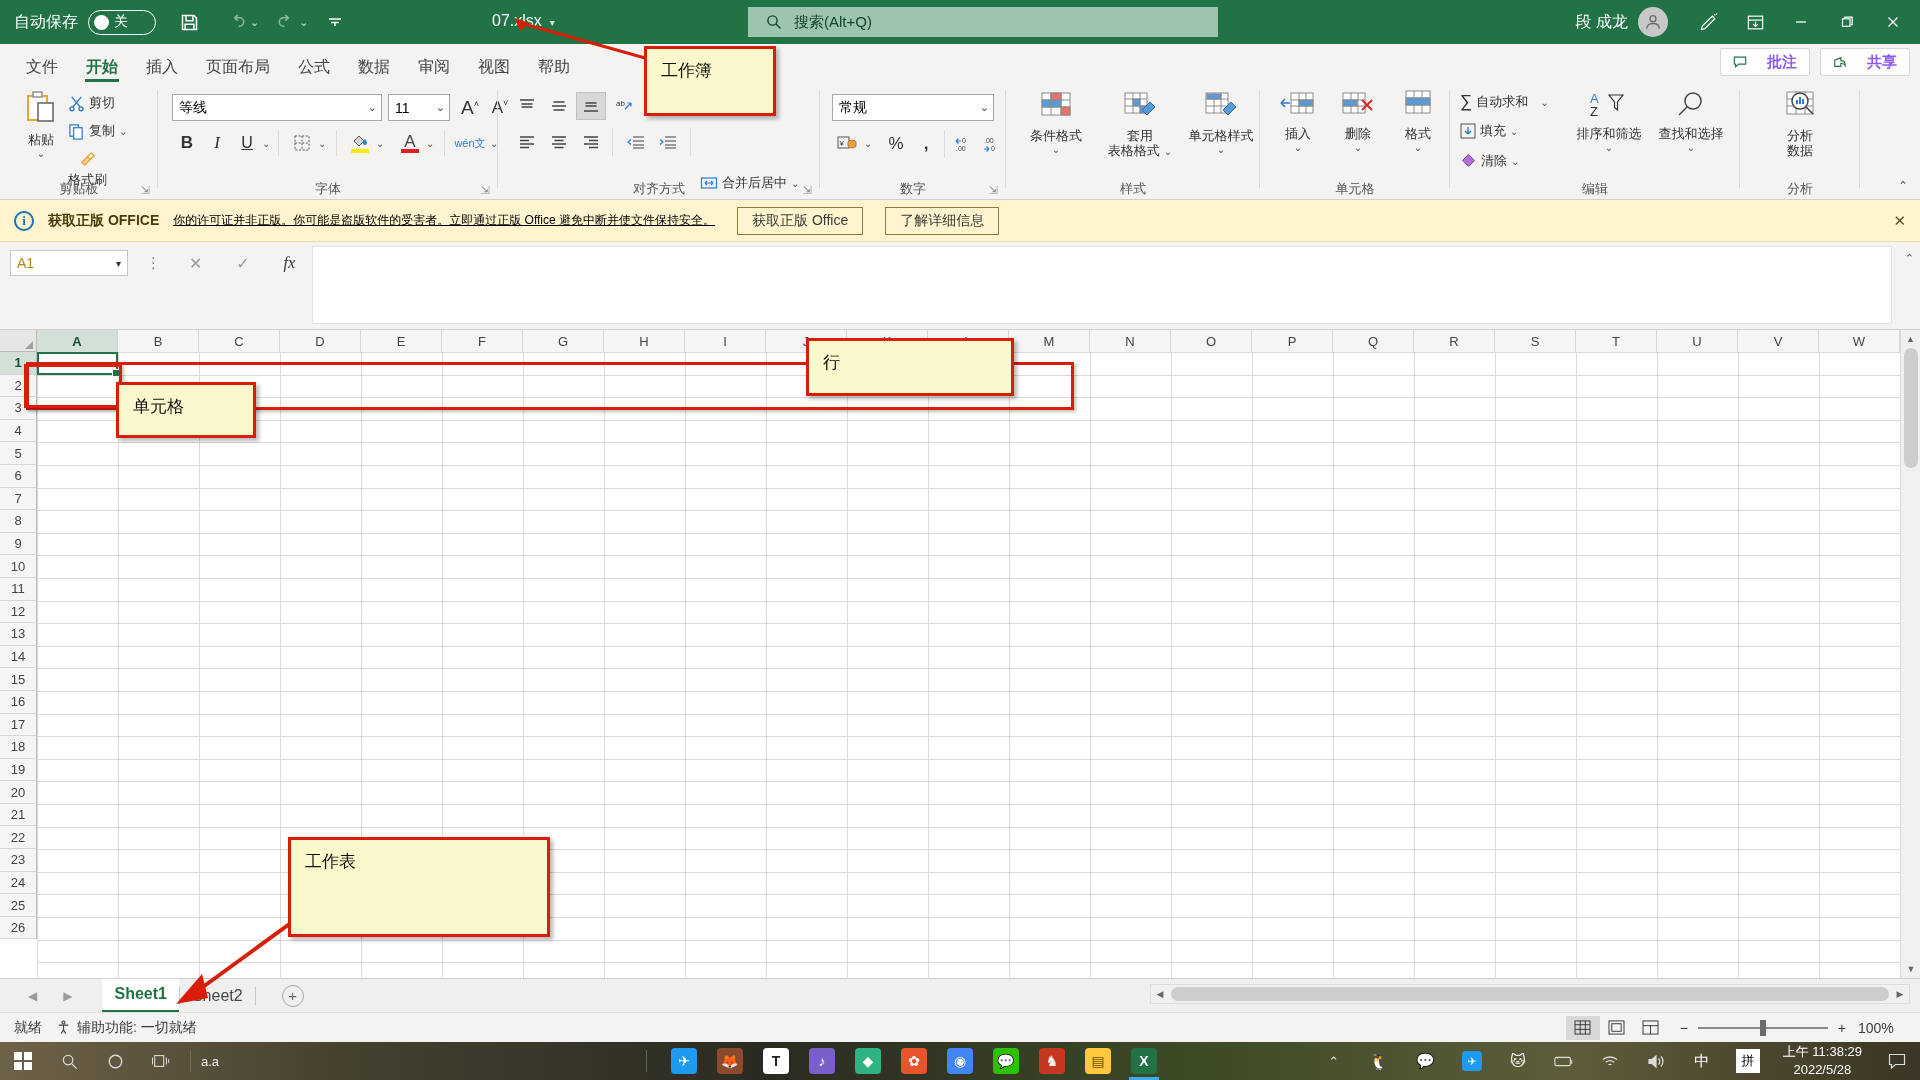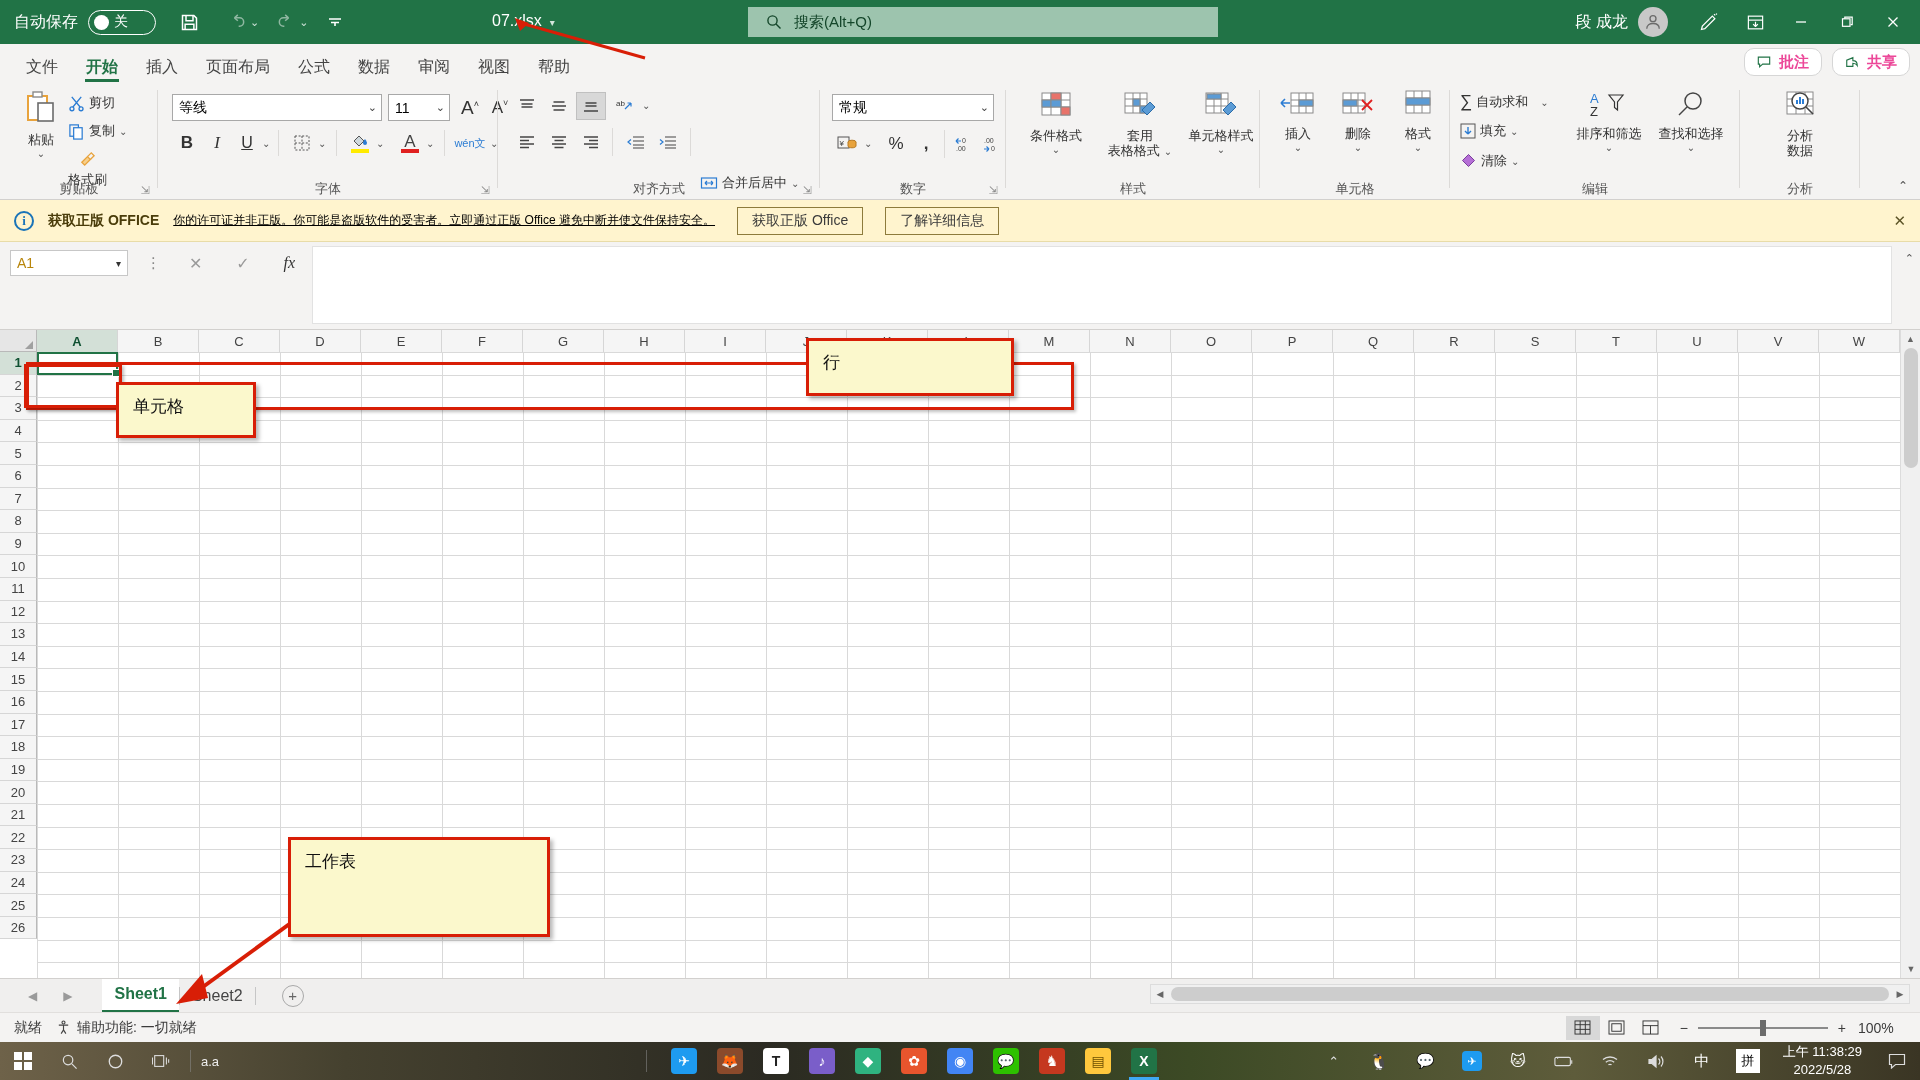--- a/index.html
+++ b/index.html
@@ -66,23 +66,23 @@
   }
   .rtab.active { color: #217346; font-weight: bold; }
   .rtab.active::after {
     content: ""; position: absolute; left: 13px; right: 13px; bottom: 2px;
     height: 3px; background: #217346;
   }
   .ribbon-right {
     position: absolute; right: 10px; top: 48px; display: flex; gap: 10px;
   }
   .rr-btn {
-    height: 28px; border: 1px solid #d6d6d6; background: #fff; color: #ec4899;
-    font-size: 15px; font-weight: bold; display: flex; align-items: center; gap: 8px;
-    padding: 0 12px; border-radius: 10px;
+    height: 28px; border: 1px solid #d6d6d6; background: #fff; color: #8b5cf6;
+    font-size: 15px; font-weight: bold; display: flex; align-items: center; gap: 20px;
+    padding: 0 12px; border-radius: 2px;
   }
 
   
   .ribbon {
     position: absolute; left: 0; top: 84px; width: 1920px; height: 116px;
     background: #f4f3f2; border-bottom: 1px solid #d2d0ce;
   }
   .grp { position: absolute; top: 0; height: 116px; }
   .grp-label {
     position: absolute; bottom: 2px; width: 100%; text-align: center;
@@ -859,20 +859,23 @@
       <div class="sbtn">▲</div>
       <div class="thumb"></div>
       <div class="sbtn bot">▼</div>
     </div>
   </div>
 
   <svg class="annot-line" style="left:515px; top:18px; width:140px; height:45px;">
     <line x1="2" y1="4" x2="130" y2="40" stroke="#d81e06" stroke-width="3"></line>
     <polygon points="0,0 14,5 5,13" fill="#d81e06"></polygon>
   </svg>
+  <div class="callout" style="left:644px; top:46px; width:132px; height:70px;">
+    <span>工作簿</span>
+  </div>
 
   <div class="annot-rect" style="left:26px; top:362px; width:1048px; height:48px;"></div>
   <div class="callout" style="left:806px; top:338px; width:208px; height:58px;">
     <span>行</span>
   </div>
 
   <div class="annot-rect" style="left:24px; top:364px; width:98px; height:44px;"></div>
   <div class="callout" style="left:116px; top:382px; width:140px; height:56px;">
     <span>单元格</span>
   </div>

